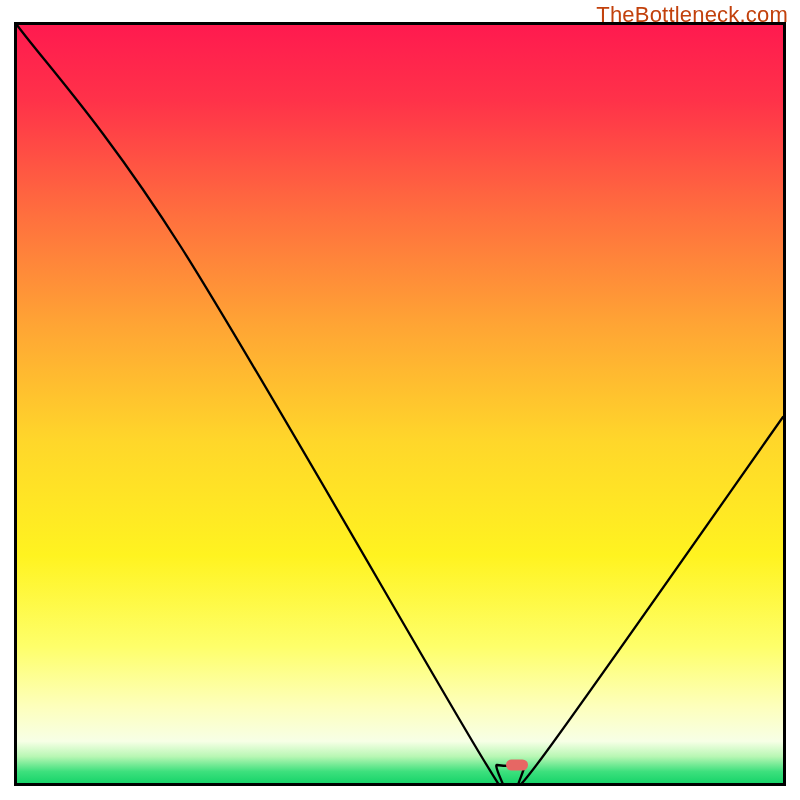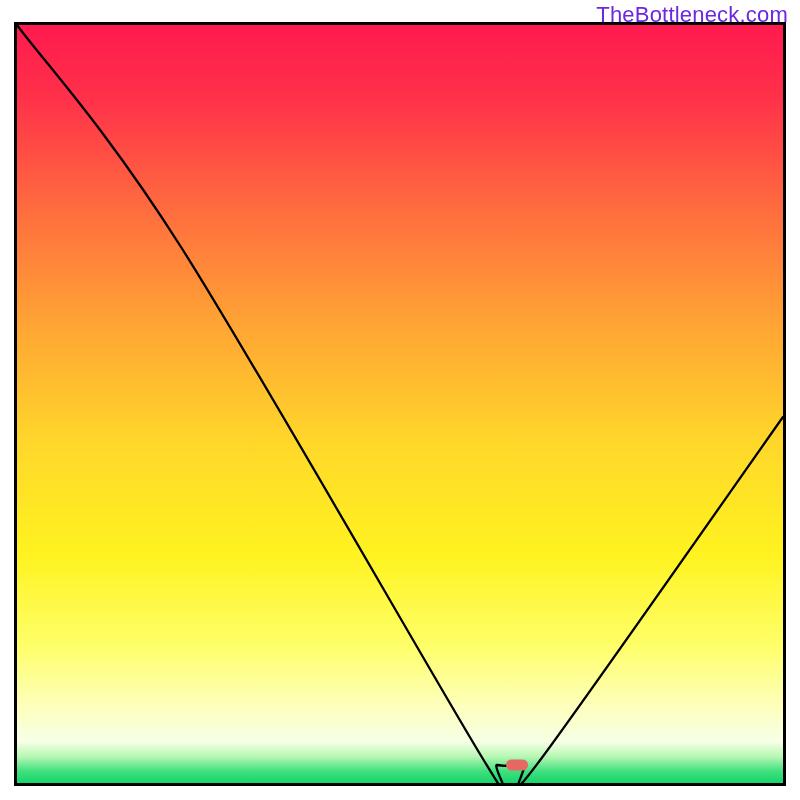--- a/index.html
+++ b/index.html
@@ -14,21 +14,21 @@
     position: relative;
     width: 800px;
     height: 800px;
   }
   .watermark {
     position: absolute;
     top: 2px;
     right: 12px;
     font-family: Arial, Helvetica, sans-serif;
     font-size: 22px;
-    color: #6d28d9;
+    color: #c2410c;
     letter-spacing: 0.2px;
     font-weight: 500;
   }
   .plot-area {
     position: absolute;
     left: 14px;
     top: 22px;
     width: 772px;
     height: 764px;
     border: 3px solid #000;

